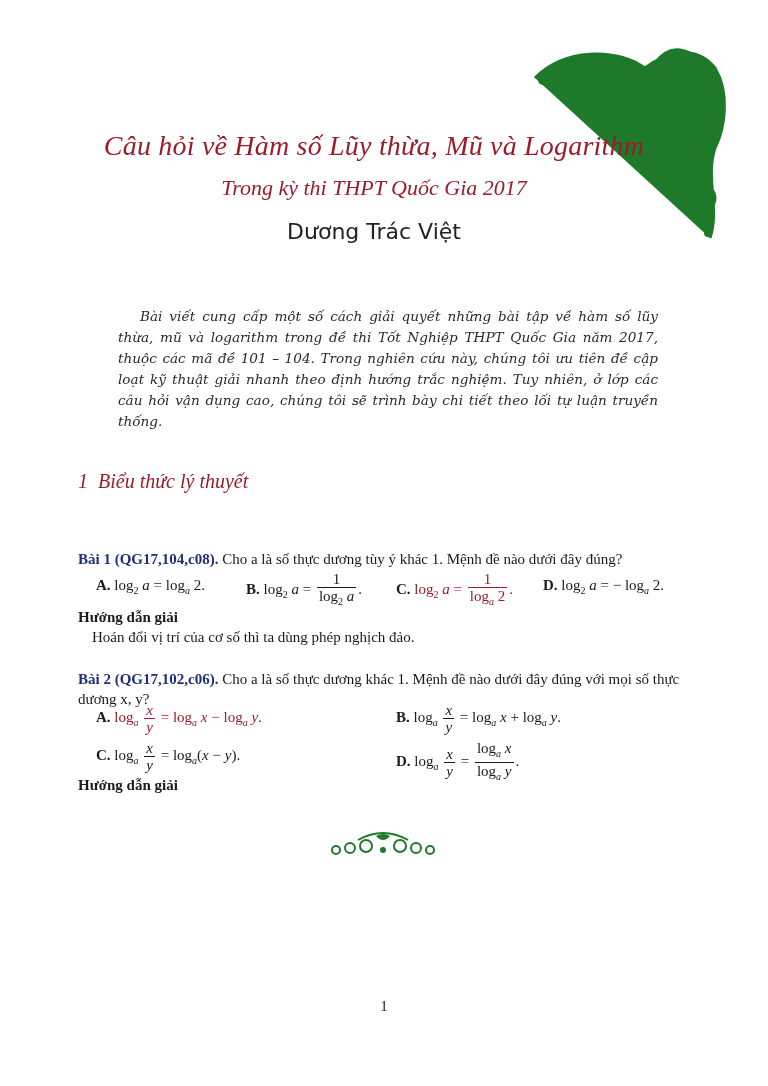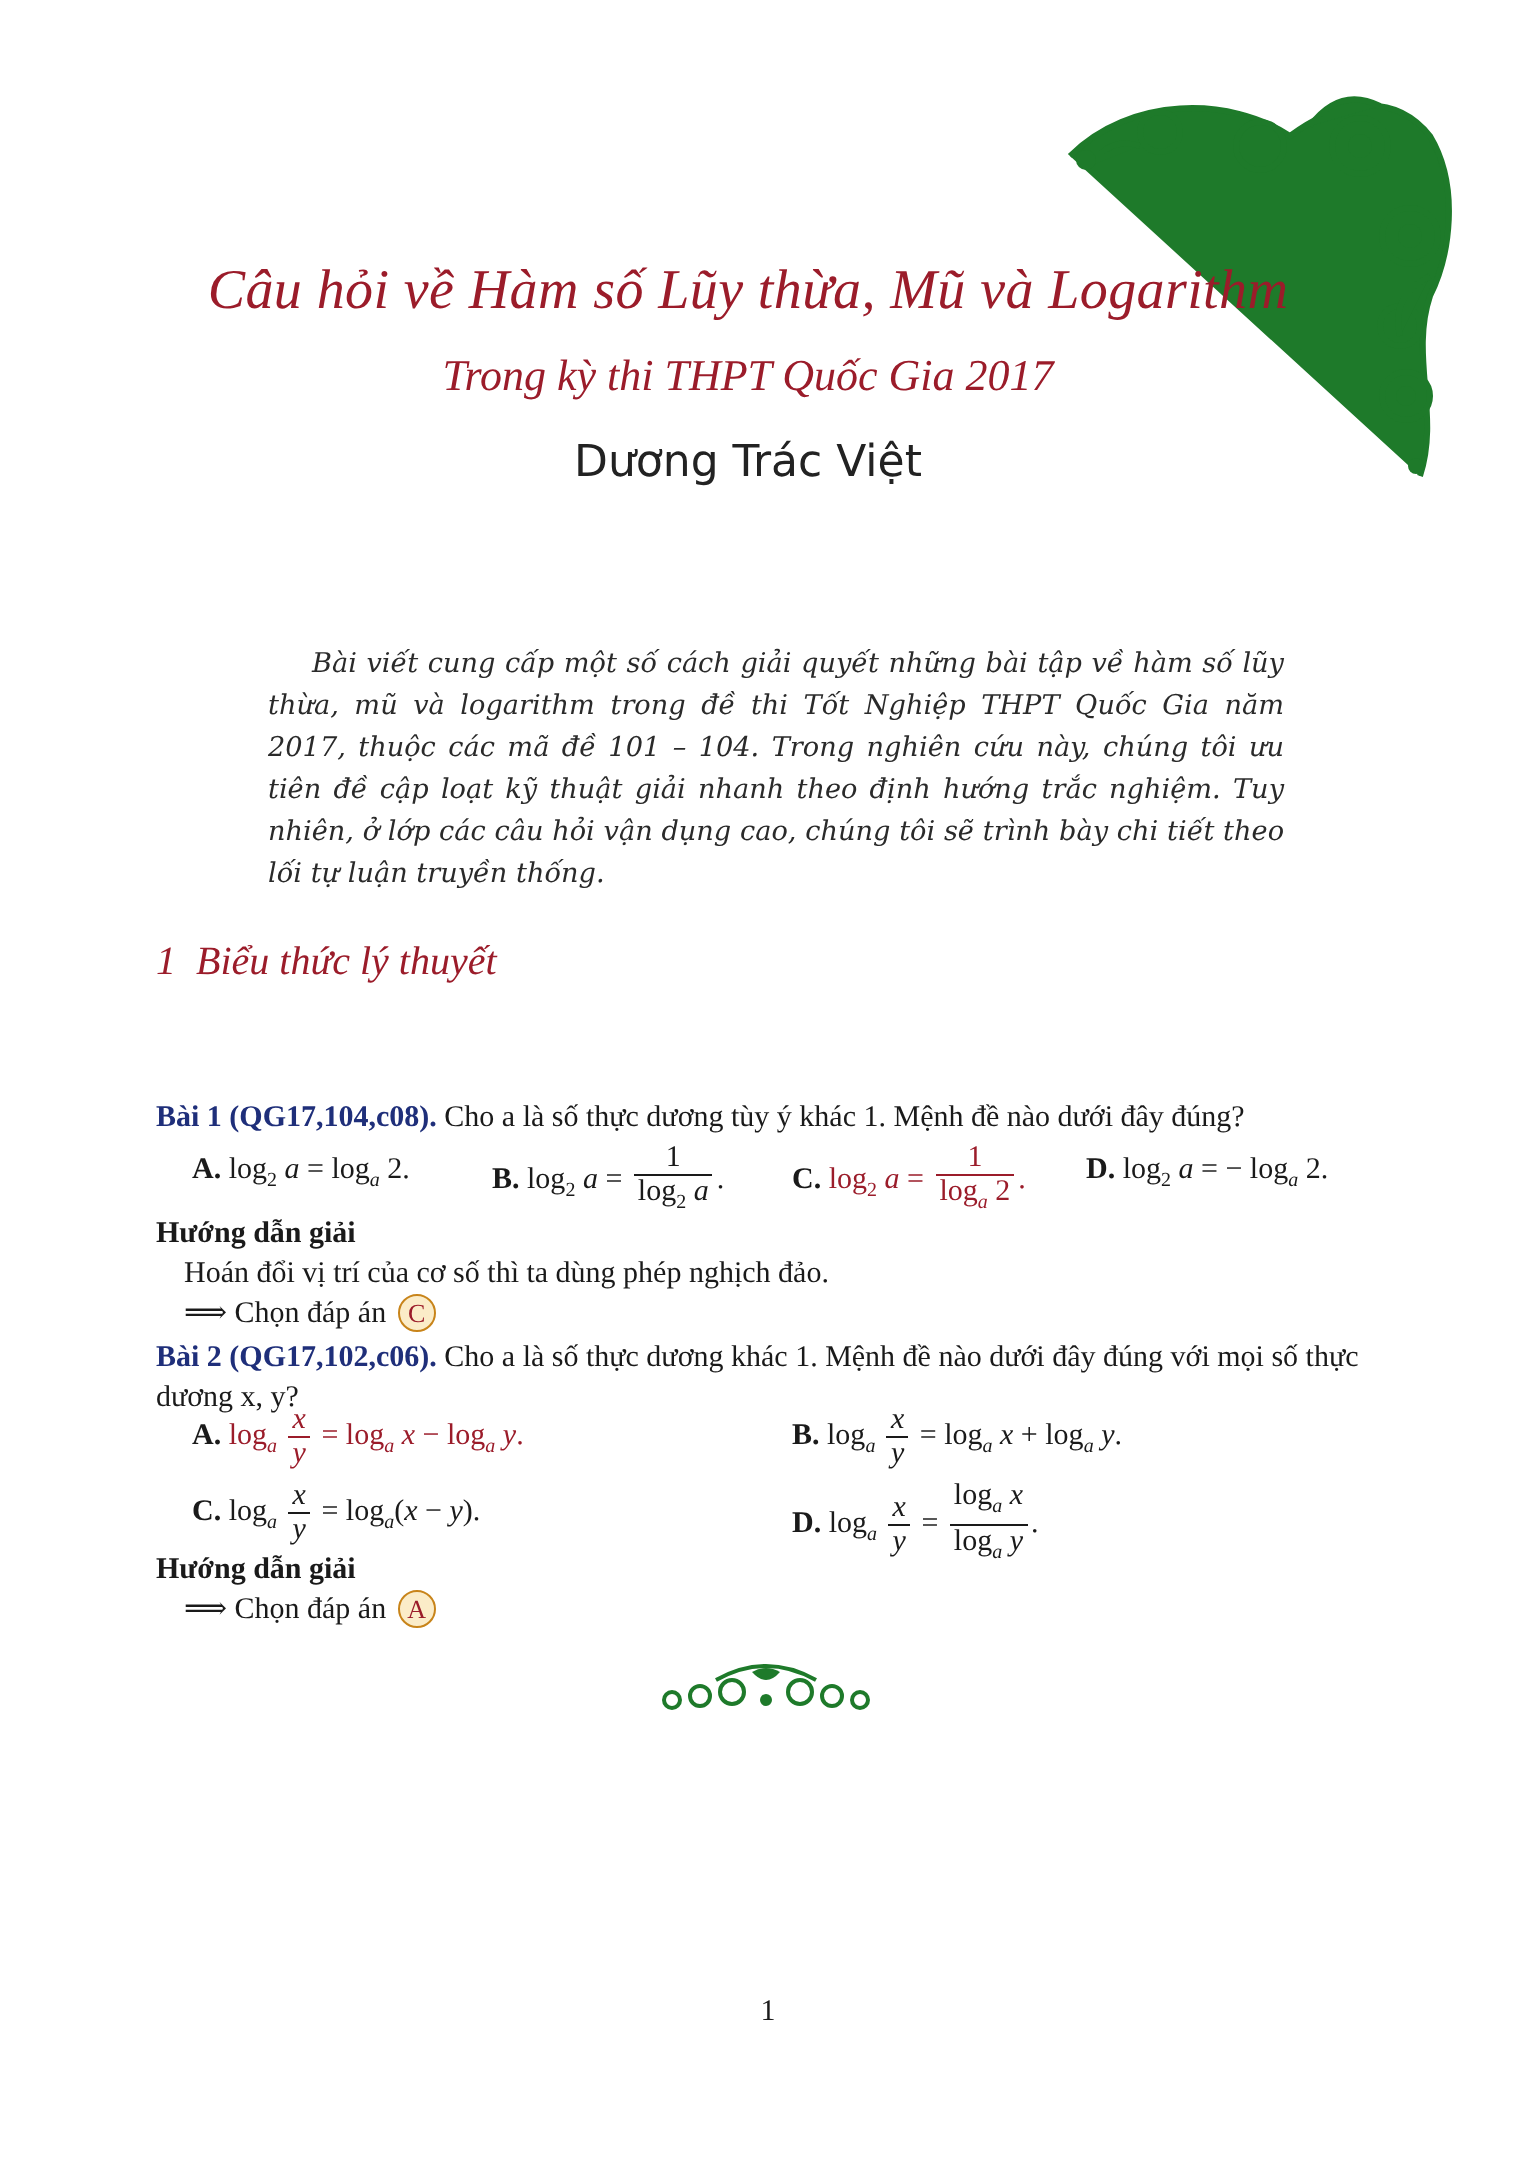--- a/index.html
+++ b/index.html
@@ -6,21 +6,21 @@
   body { width:768px; height:1086px; position:relative; overflow:hidden;
          font-family:"Liberation Serif", "DejaVu Serif", serif; color:#1a1a1a; }
   .abs { position:absolute; }
   .title { left:0; width:768px; text-align:center; font-style:italic; color:#9b1c2a; }
   .t1 { top:130px; font-size:28px; letter-spacing:0.2px; left:-10px; }
   .t2 { top:175px; font-size:22px; left:-10px; }
   .author { top:219px; left:-10px; width:768px; text-align:center; font-size:22px;
             font-family:"DejaVu Sans", sans-serif; color:#222; }
   .abstract { top:306px; left:118px; width:540px; font-size:15.2px; line-height:21px;
               font-style:italic; font-family:"DejaVu Serif", serif; text-align:justify; color:#2a2a2a; font-size:13.6px; }
-  .abstract p { margin:16px; text-indent:22px; }
+  .abstract p { margin:0; text-indent:22px; }
   .section { top:470px; left:78px; font-size:20px; font-style:italic; color:#9b1c2a;text-align:center; }
   .section .num { margin-right:10px; }
   .blk { left:78px; width:620px; font-size:15px; line-height:20px;margin-top:38px; }
   .plabel { color:#1f2f7a; font-weight:bold; }
   .red { color:#9b1c2a; }
   .m { font-style:italic; }
   .sub { font-size:10px; vertical-align:-4px; }
   .frac { display:inline-block; vertical-align:middle; text-align:center; line-height:16px; margin:0 2px; }
   .frac .n { display:block; border-bottom:1px solid currentColor; padding:0 2px; }
   .frac .d { display:block; padding:0 2px; }
@@ -74,42 +74,34 @@
 </div>
 <div class="abs blk choice" style="top:533px;left:96px">
   <span class="abs" style="left:0;top:4px;white-space:nowrap"><b>A.</b> log<span class="sub">2</span> <span class="m">a</span> = log<span class="sub m">a</span> 2.</span>
   <span class="abs" style="left:150px;top:0;white-space:nowrap"><b>B.</b> log<span class="sub">2</span> <span class="m">a</span> = <span class="frac"><span class="n">1</span><span class="d">log<span class="sub">2</span> <span class="m">a</span></span></span>.</span>
   <span class="abs red" style="left:300px;top:0;white-space:nowrap"><b style="color:#1a1a1a">C.</b> log<span class="sub">2</span> <span class="m">a</span> = <span class="frac"><span class="n">1</span><span class="d">log<span class="sub m">a</span> 2</span></span>.</span>
   <span class="abs" style="left:447px;top:4px;white-space:nowrap"><b>D.</b> log<span class="sub">2</span> <span class="m">a</span> = − log<span class="sub m">a</span> 2.</span>
 </div>
 <div class="abs blk" style="top:569px">
   <div class="hd">Hướng dẫn giải</div>
   <div style="padding-left:14px">Hoán đổi vị trí của cơ số thì ta dùng phép nghịch đảo.</div>
-  <div style="padding-left:14px">
-    <span>⟹ Chọn đáp án</span>
-    <span class="circ">C</span>
-  </div>
 </div>
 
 <div class="abs blk" style="top:631px">
   <span class="plabel">Bài 2 (QG17,102,c06).</span>
   <span>Cho a là số thực dương khác 1. Mệnh đề nào dưới đây đúng với mọi số thực dương x, y?</span>
 </div>
 <div class="abs blk choice" style="top:664px;left:96px;height:80px">
   <span class="abs red" style="left:0;top:0;white-space:nowrap"><b style="color:#1a1a1a">A.</b> log<span class="sub m">a</span> <span class="frac m"><span class="n">x</span><span class="d">y</span></span> = log<span class="sub m">a</span> <span class="m">x</span> − log<span class="sub m">a</span> <span class="m">y</span>.</span>
   <span class="abs" style="left:300px;top:0;white-space:nowrap"><b>B.</b> log<span class="sub m">a</span> <span class="frac m"><span class="n">x</span><span class="d">y</span></span> = log<span class="sub m">a</span> <span class="m">x</span> + log<span class="sub m">a</span> <span class="m">y</span>.</span>
   <span class="abs" style="left:0;top:38px;white-space:nowrap"><b>C.</b> log<span class="sub m">a</span> <span class="frac m"><span class="n">x</span><span class="d">y</span></span> = log<span class="sub m">a</span>(<span class="m">x</span> − <span class="m">y</span>).</span>
   <span class="abs" style="left:300px;top:38px;white-space:nowrap"><b>D.</b> log<span class="sub m">a</span> <span class="frac m"><span class="n">x</span><span class="d">y</span></span> = <span class="frac"><span class="n">log<span class="sub m">a</span> <span class="m">x</span></span><span class="d">log<span class="sub m">a</span> <span class="m">y</span></span></span>.</span>
 </div>
 <div class="abs blk" style="top:737px">
   <div class="hd">Hướng dẫn giải</div>
-  <div style="padding-left:14px">
-    <span>⟹ Chọn đáp án</span>
-    <span class="circ">A</span>
-  </div>
 </div>
 
 <svg class="abs" style="left:328px;top:830px" width="110" height="28" viewBox="0 0 110 28">
   <g fill="none" stroke="#1e7a2a" stroke-width="2">
     <circle cx="8" cy="20" r="4"></circle>
       <circle cx="22" cy="18" r="5"></circle>
       <circle cx="38" cy="16" r="6"></circle>
     <circle cx="72" cy="16" r="6"></circle>
       <circle cx="88" cy="18" r="5"></circle>
       <circle cx="102" cy="20" r="4"></circle>

